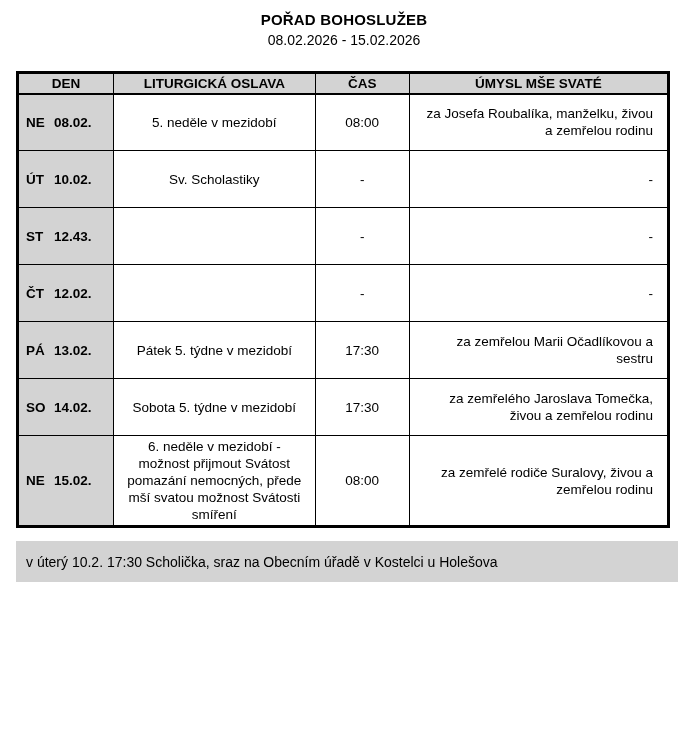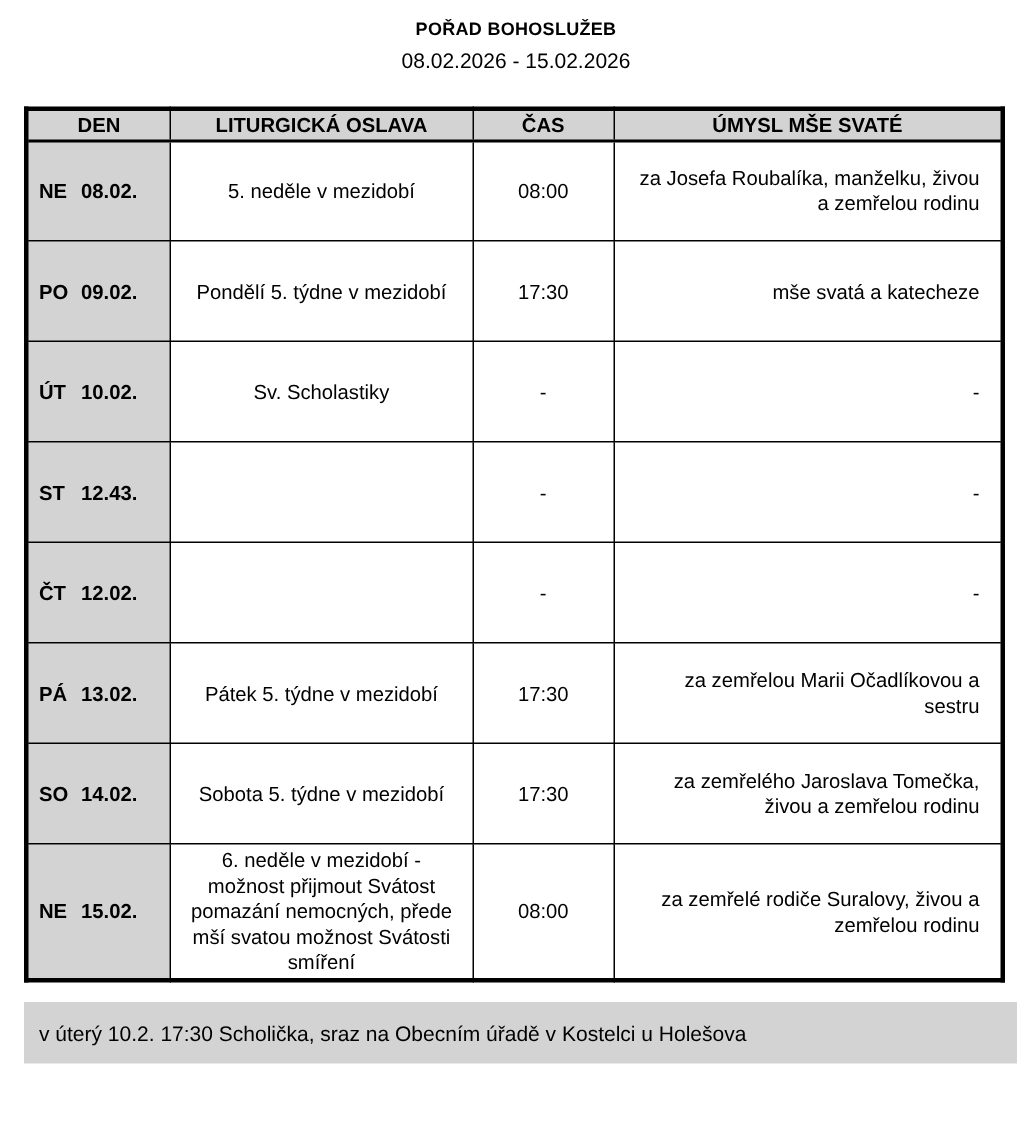--- a/index.html
+++ b/index.html
@@ -21,21 +21,21 @@
     overflow: hidden;
   }
 
   
   .doc-header {
     padding-top: 9px;
     text-align: center;
   }
   .doc-title,
   .doc-subtitle {
-    font-size: 12px;
+    font-size: 15px;
     font-weight: bold;
     line-height: 21px;
     letter-spacing: 0.2px;
   }
   .doc-daterange {
     font-size: 14px;
     line-height: 21px;
   }
 
   
@@ -58,21 +58,21 @@
     vertical-align: middle;
   }
   table.schedule thead th {
     background: var(--fill);
     font-weight: bold;
     height: 21px;
     padding: 1px 2px;
     border-bottom: 2px solid var(--border);
     text-align: center;
   }
-  table.schedule tbody tr { height: 67px; }
+  table.schedule tbody tr { height: 57px; }
 
   td.day-cell {
     background: var(--fill);
     font-weight: bold;
     text-align: left;
     padding-left: 7px;
     border-right: 2px solid var(--border);
     white-space: nowrap;
   }
   td.day-cell .day-abbr {
@@ -132,28 +132,20 @@
   <tbody id="schedule-body">
   <tr>
     <td class="day-cell">
       <span class="day-abbr">NE</span><span class="day-date">08.02.</span>
     </td>
     <td class="celebration-cell">5. neděle v mezidobí</td>
     <td class="time-cell">08:00</td>
     <td class="intention-cell">za Josefa Roubalíka, manželku, živou a zemřelou rodinu</td>
   </tr>
 
-  <tr>
-    <td class="day-cell">
-      <span class="day-abbr">PO</span><span class="day-date">09.02.</span>
-    </td>
-    <td class="celebration-cell">Pondělí 5. týdne v mezidobí</td>
-    <td class="time-cell">17:30</td>
-    <td class="intention-cell">mše svatá a katecheze</td>
-  </tr>
 
   <tr>
     <td class="day-cell">
       <span class="day-abbr">ÚT</span><span class="day-date">10.02.</span>
     </td>
     <td class="celebration-cell">Sv. Scholastiky</td>
     <td class="time-cell">-</td>
     <td class="intention-cell">-</td>
   </tr>
 

